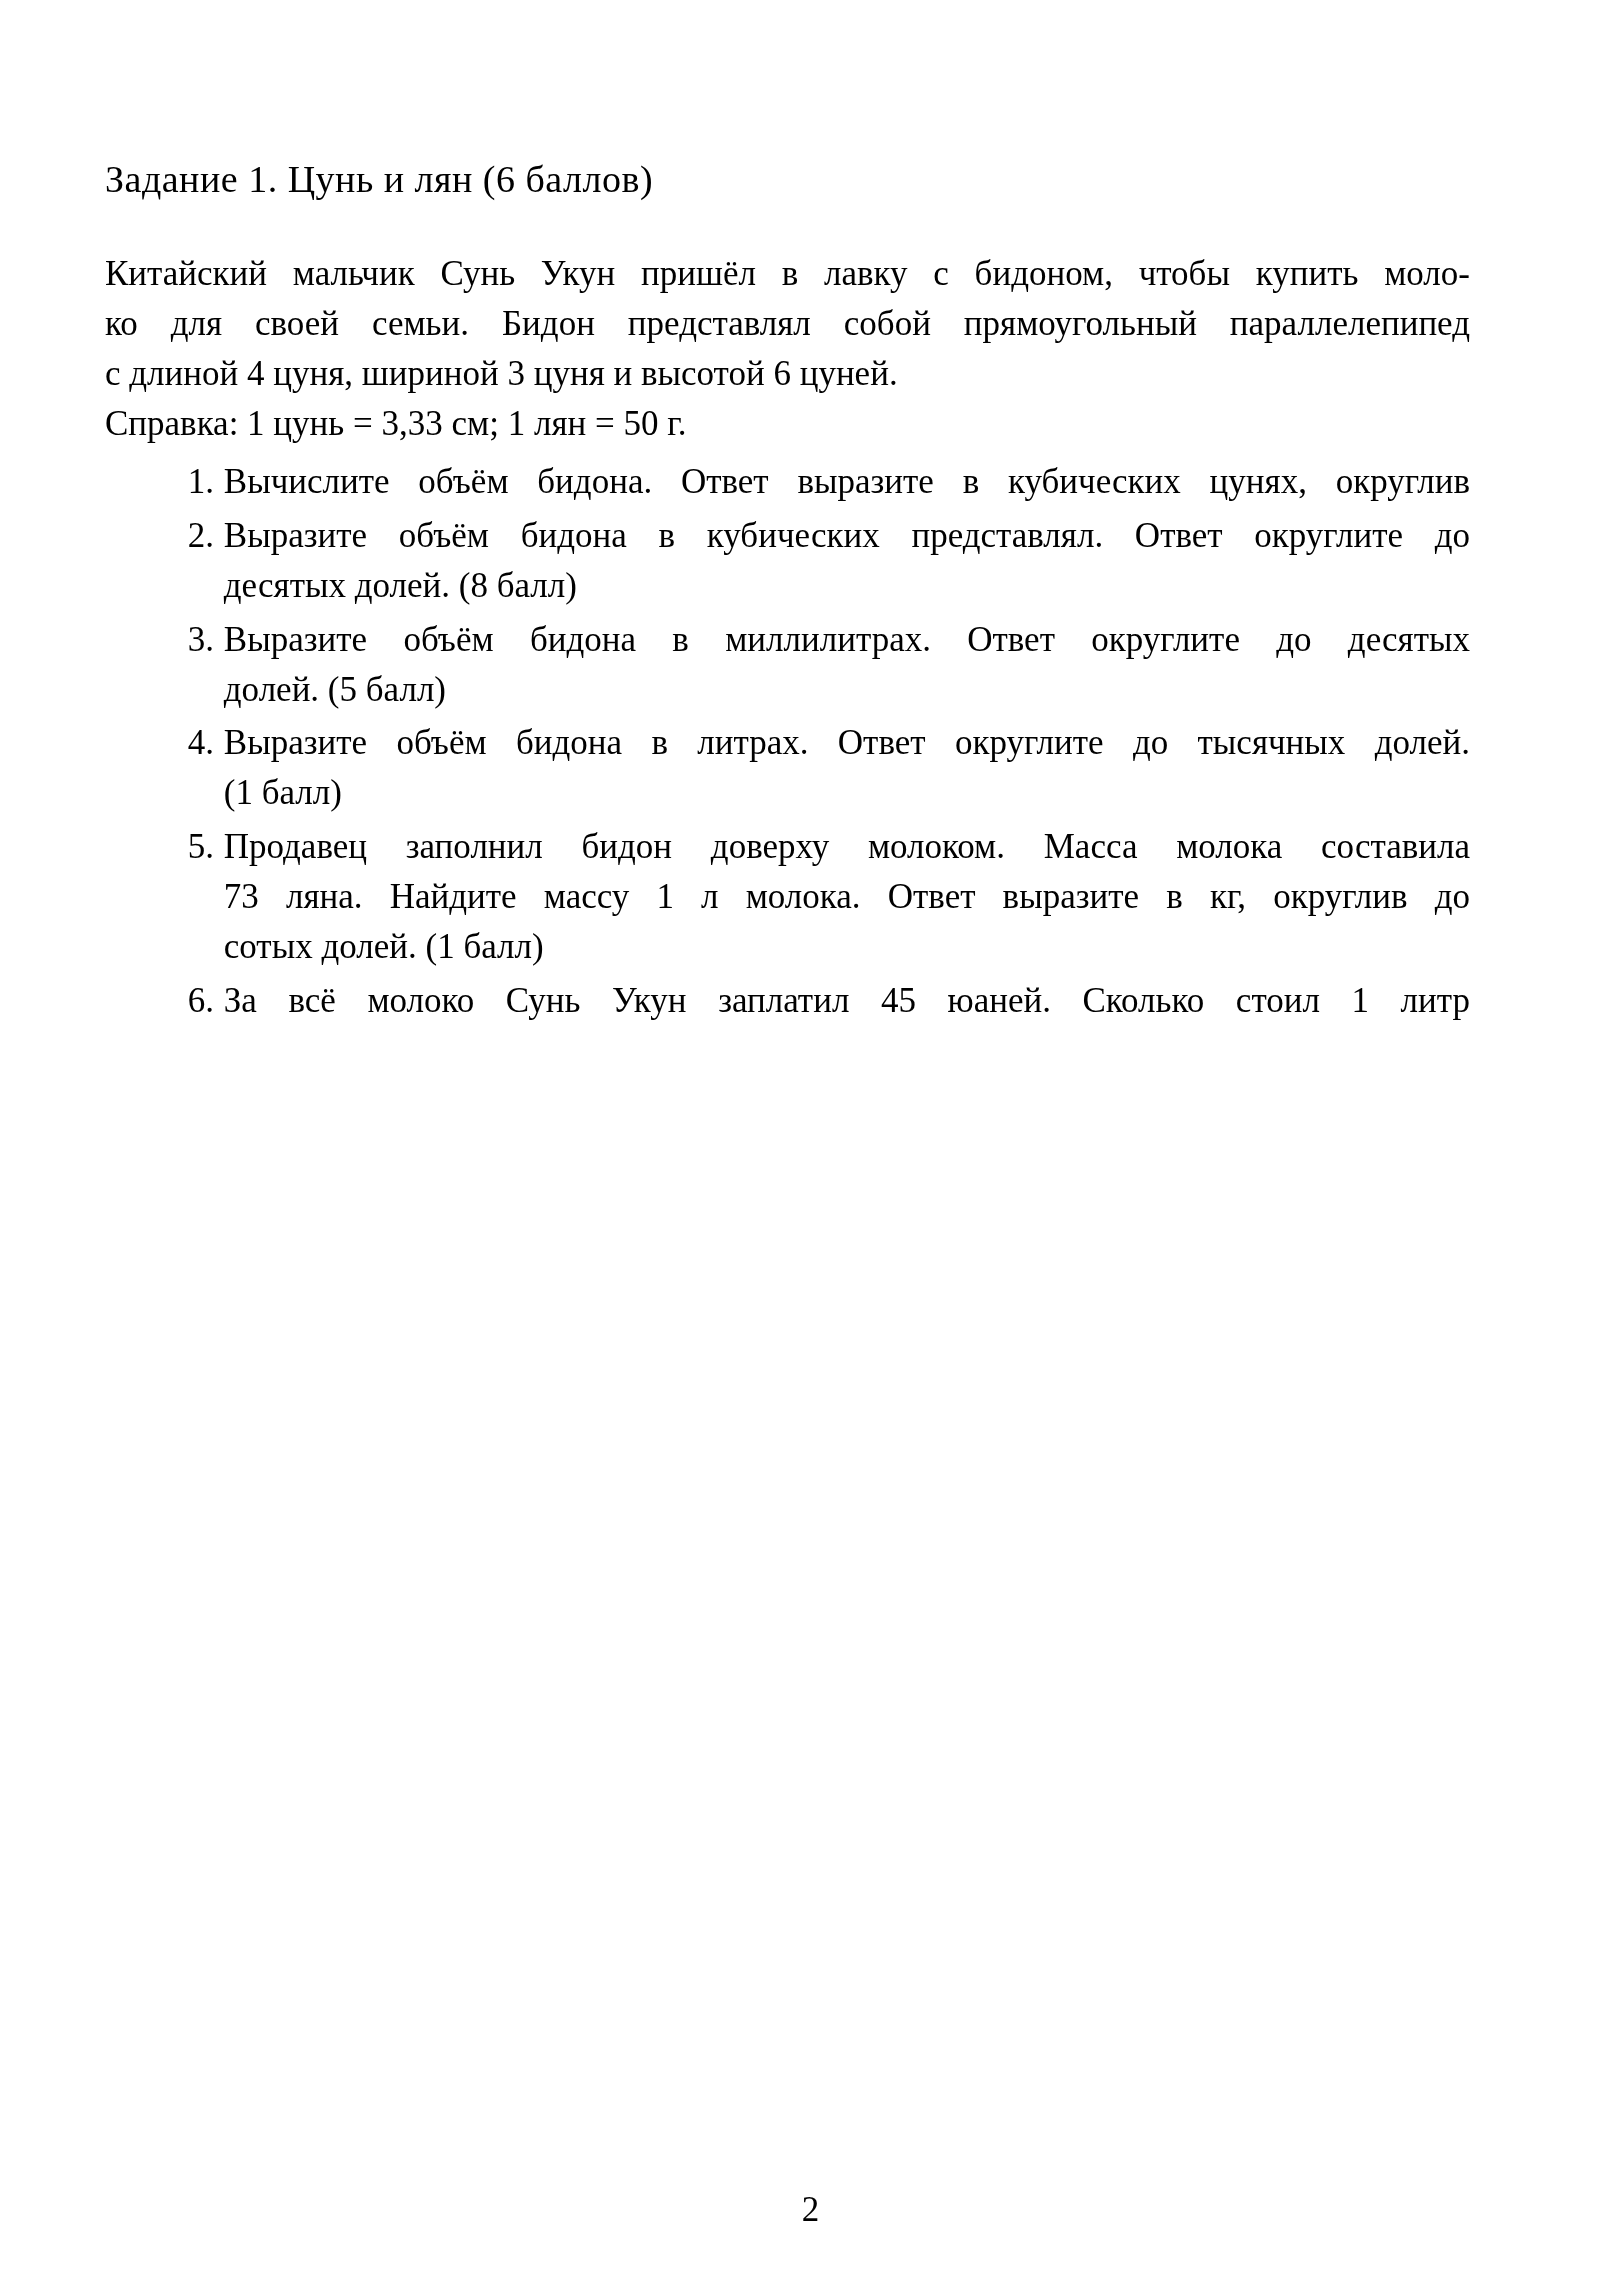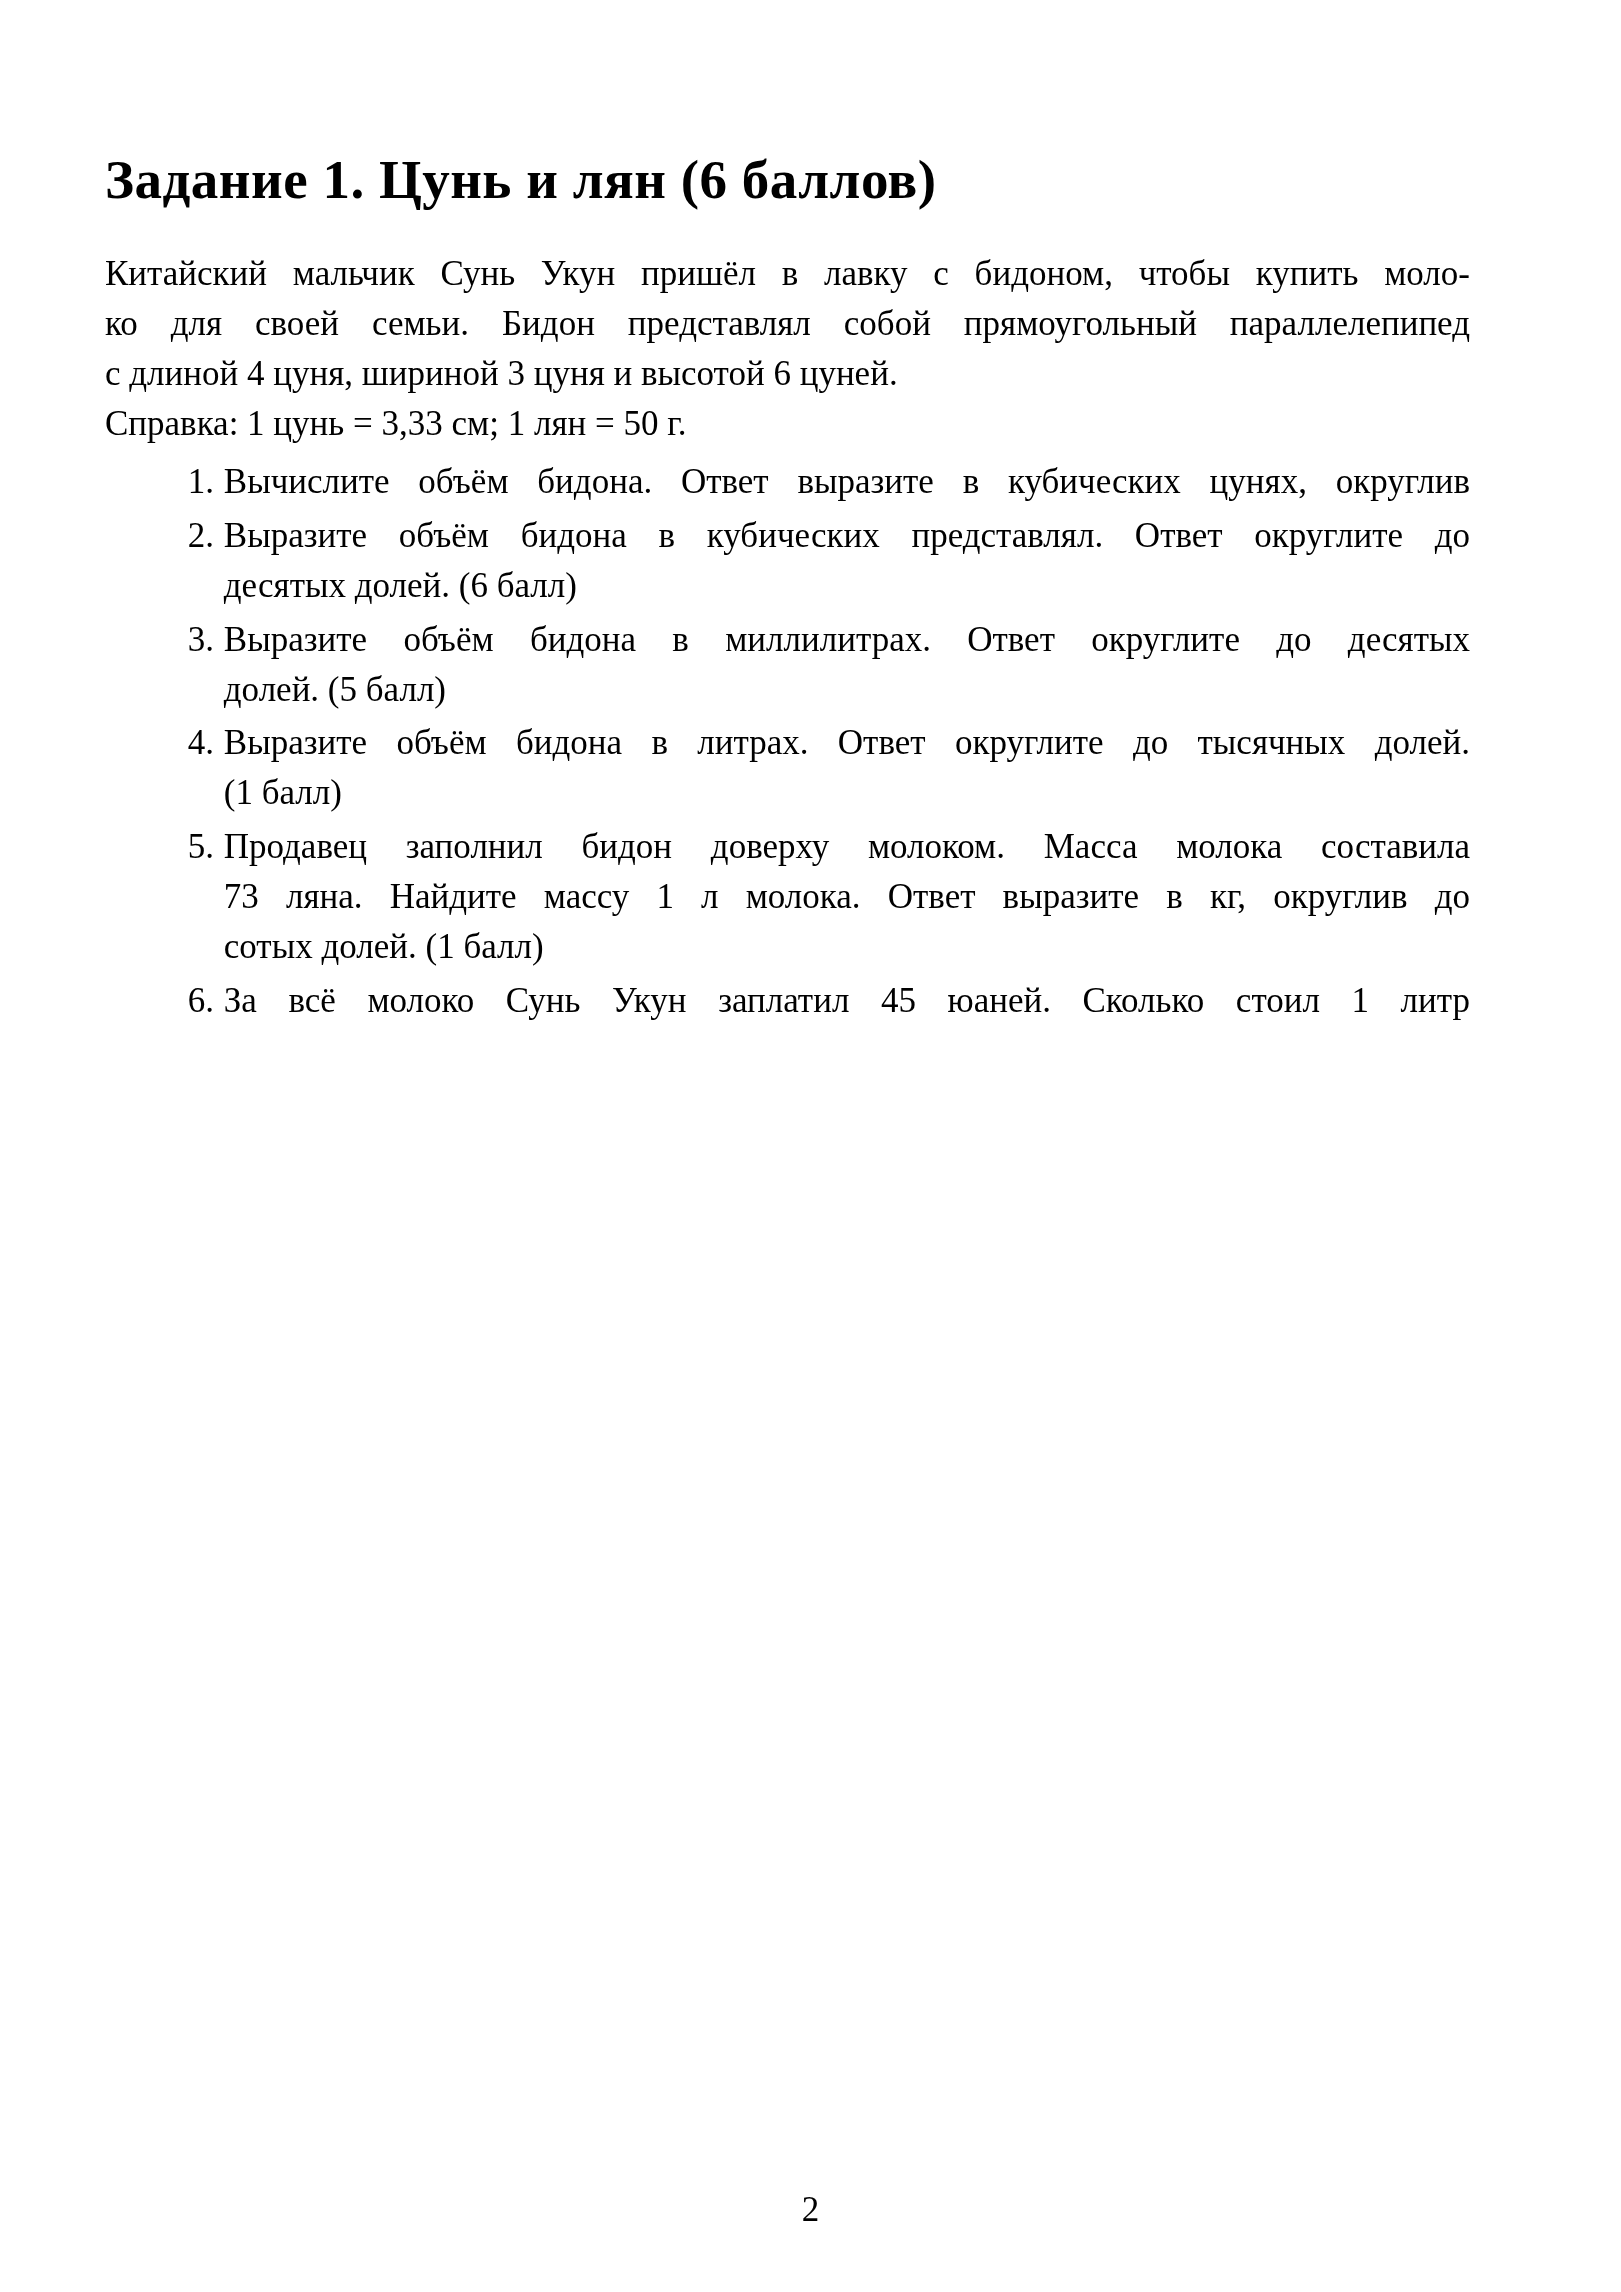--- a/index.html
+++ b/index.html
@@ -17,22 +17,22 @@
   }
   .page {
     position: absolute;
     top: 0; left: 0;
     width: 1621px;
     height: 2293px;
     box-sizing: border-box;
     padding: 149px 151px 0 105px;
   }
   .doc-title {
-    font-size: 55px;
-    font-weight: bold;
+    font-size: 38px;
+    font-weight: normal;
     line-height: 61px;
     margin: 0 0 39px 0;
     letter-spacing: 0.5px;
   }
   .line {
     font-size: 35px;
     line-height: 50px;
     white-space: nowrap;
     text-align: left;
   }
@@ -96,21 +96,21 @@
       <div class="task-num">1.</div>
       <div class="task-body">
         <div class="line just">Вычислите объём бидона. Ответ выразите в кубических цунях, округлив</div>
       </div>
     </div>
 
     <div class="task-item">
       <div class="task-num">2.</div>
       <div class="task-body">
         <div class="line just">Выразите объём бидона в кубических представлял. Ответ округлите до</div>
-        <div class="line">десятых долей. (6 балл)</div>
+        <div class="line">десятых долей. (8 балл)</div>
       </div>
     </div>
 
     <div class="task-item">
       <div class="task-num">3.</div>
       <div class="task-body">
         <div class="line just">Выразите объём бидона в миллилитрах. Ответ округлите до десятых</div>
         <div class="line">долей. (5 балл)</div>
       </div>
     </div>

